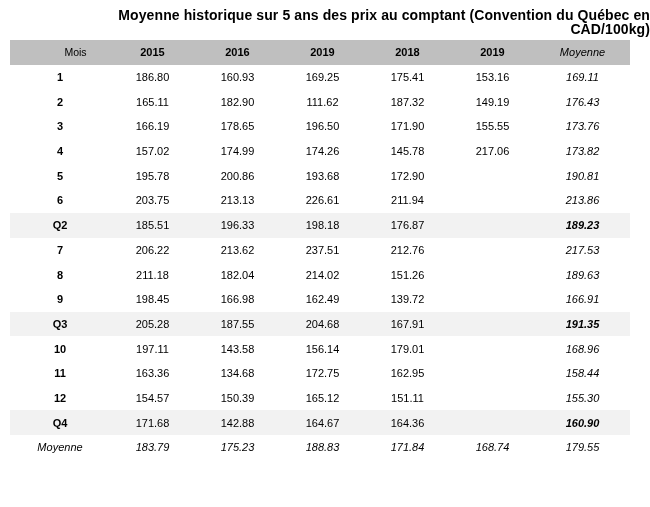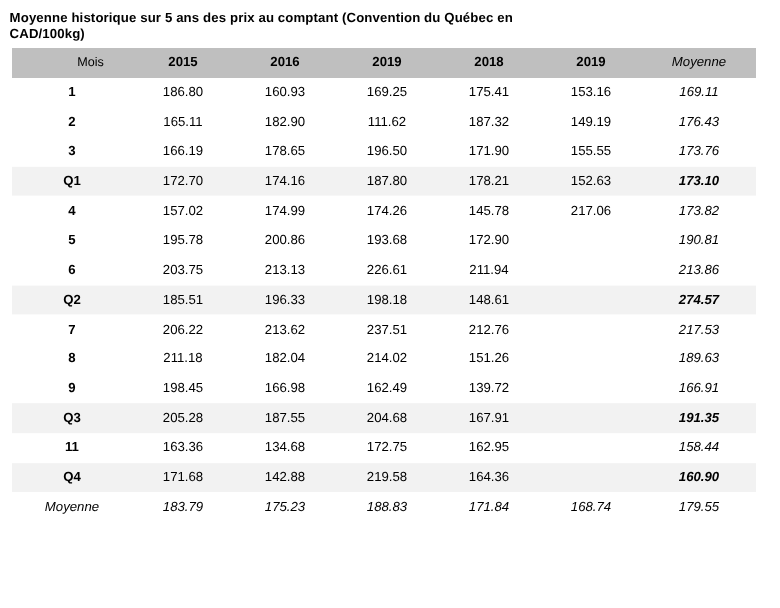--- a/index.html
+++ b/index.html
@@ -9,24 +9,25 @@
   }
   body {
     width: 650px;
     height: 507px;
     font-family: "Liberation Sans", sans-serif;
     color: #000000;
     overflow: hidden;
   }
   .title {
     margin: 8px 0 0 8px;
-    font-size: 11px;
+    font-size: 14px;
     font-weight: bold;
     line-height: 14px;
     letter-spacing: 0.1px;
+    text-align: right;
   }
   table.price-table {
     border-collapse: collapse;
     table-layout: fixed;
     width: 620px;
     margin: 4px 0 0 10px;
     font-size: 11px;
   }
   table.price-table th,
   table.price-table td {
@@ -117,29 +118,20 @@
       </tr>
       <tr class="month">
         <td class="label-col">3</td>
         <td>166.19</td>
         <td>178.65</td>
         <td>196.50</td>
         <td>171.90</td>
         <td>155.55</td>
         <td class="moyenne-col">173.76</td>
       </tr>
-      <tr class="quarter">
-        <td class="label-col">Q1</td>
-        <td>172.70</td>
-        <td>174.16</td>
-        <td>187.80</td>
-        <td>178.21</td>
-        <td>152.63</td>
-        <td class="moyenne-col">173.10</td>
-      </tr>
       <tr class="month">
         <td class="label-col">4</td>
         <td>157.02</td>
         <td>174.99</td>
         <td>174.26</td>
         <td>145.78</td>
         <td>217.06</td>
         <td class="moyenne-col">173.82</td>
       </tr>
       <tr class="month">
@@ -158,23 +150,23 @@
         <td>226.61</td>
         <td>211.94</td>
         <td></td>
         <td class="moyenne-col">213.86</td>
       </tr>
       <tr class="quarter">
         <td class="label-col">Q2</td>
         <td>185.51</td>
         <td>196.33</td>
         <td>198.18</td>
-        <td>148.61</td>
-        <td></td>
-        <td class="moyenne-col">274.57</td>
+        <td>176.87</td>
+        <td></td>
+        <td class="moyenne-col">189.23</td>
       </tr>
       <tr class="month">
         <td class="label-col">7</td>
         <td>206.22</td>
         <td>213.62</td>
         <td>237.51</td>
         <td>212.76</td>
         <td></td>
         <td class="moyenne-col">217.53</td>
       </tr>
@@ -199,33 +191,51 @@
       <tr class="quarter">
         <td class="label-col">Q3</td>
         <td>205.28</td>
         <td>187.55</td>
         <td>204.68</td>
         <td>167.91</td>
         <td></td>
         <td class="moyenne-col">191.35</td>
       </tr>
       <tr class="month">
+        <td class="label-col">10</td>
+        <td>197.11</td>
+        <td>143.58</td>
+        <td>156.14</td>
+        <td>179.01</td>
+        <td></td>
+        <td class="moyenne-col">168.96</td>
+      </tr>
+      <tr class="month">
         <td class="label-col">11</td>
         <td>163.36</td>
         <td>134.68</td>
         <td>172.75</td>
         <td>162.95</td>
         <td></td>
         <td class="moyenne-col">158.44</td>
       </tr>
+      <tr class="month">
+        <td class="label-col">12</td>
+        <td>154.57</td>
+        <td>150.39</td>
+        <td>165.12</td>
+        <td>151.11</td>
+        <td></td>
+        <td class="moyenne-col">155.30</td>
+      </tr>
       <tr class="quarter">
         <td class="label-col">Q4</td>
         <td>171.68</td>
         <td>142.88</td>
-        <td>219.58</td>
+        <td>164.67</td>
         <td>164.36</td>
         <td></td>
         <td class="moyenne-col">160.90</td>
       </tr>
       <tr class="average">
         <td class="label-col">Moyenne</td>
         <td>183.79</td>
         <td>175.23</td>
         <td>188.83</td>
         <td>171.84</td>

